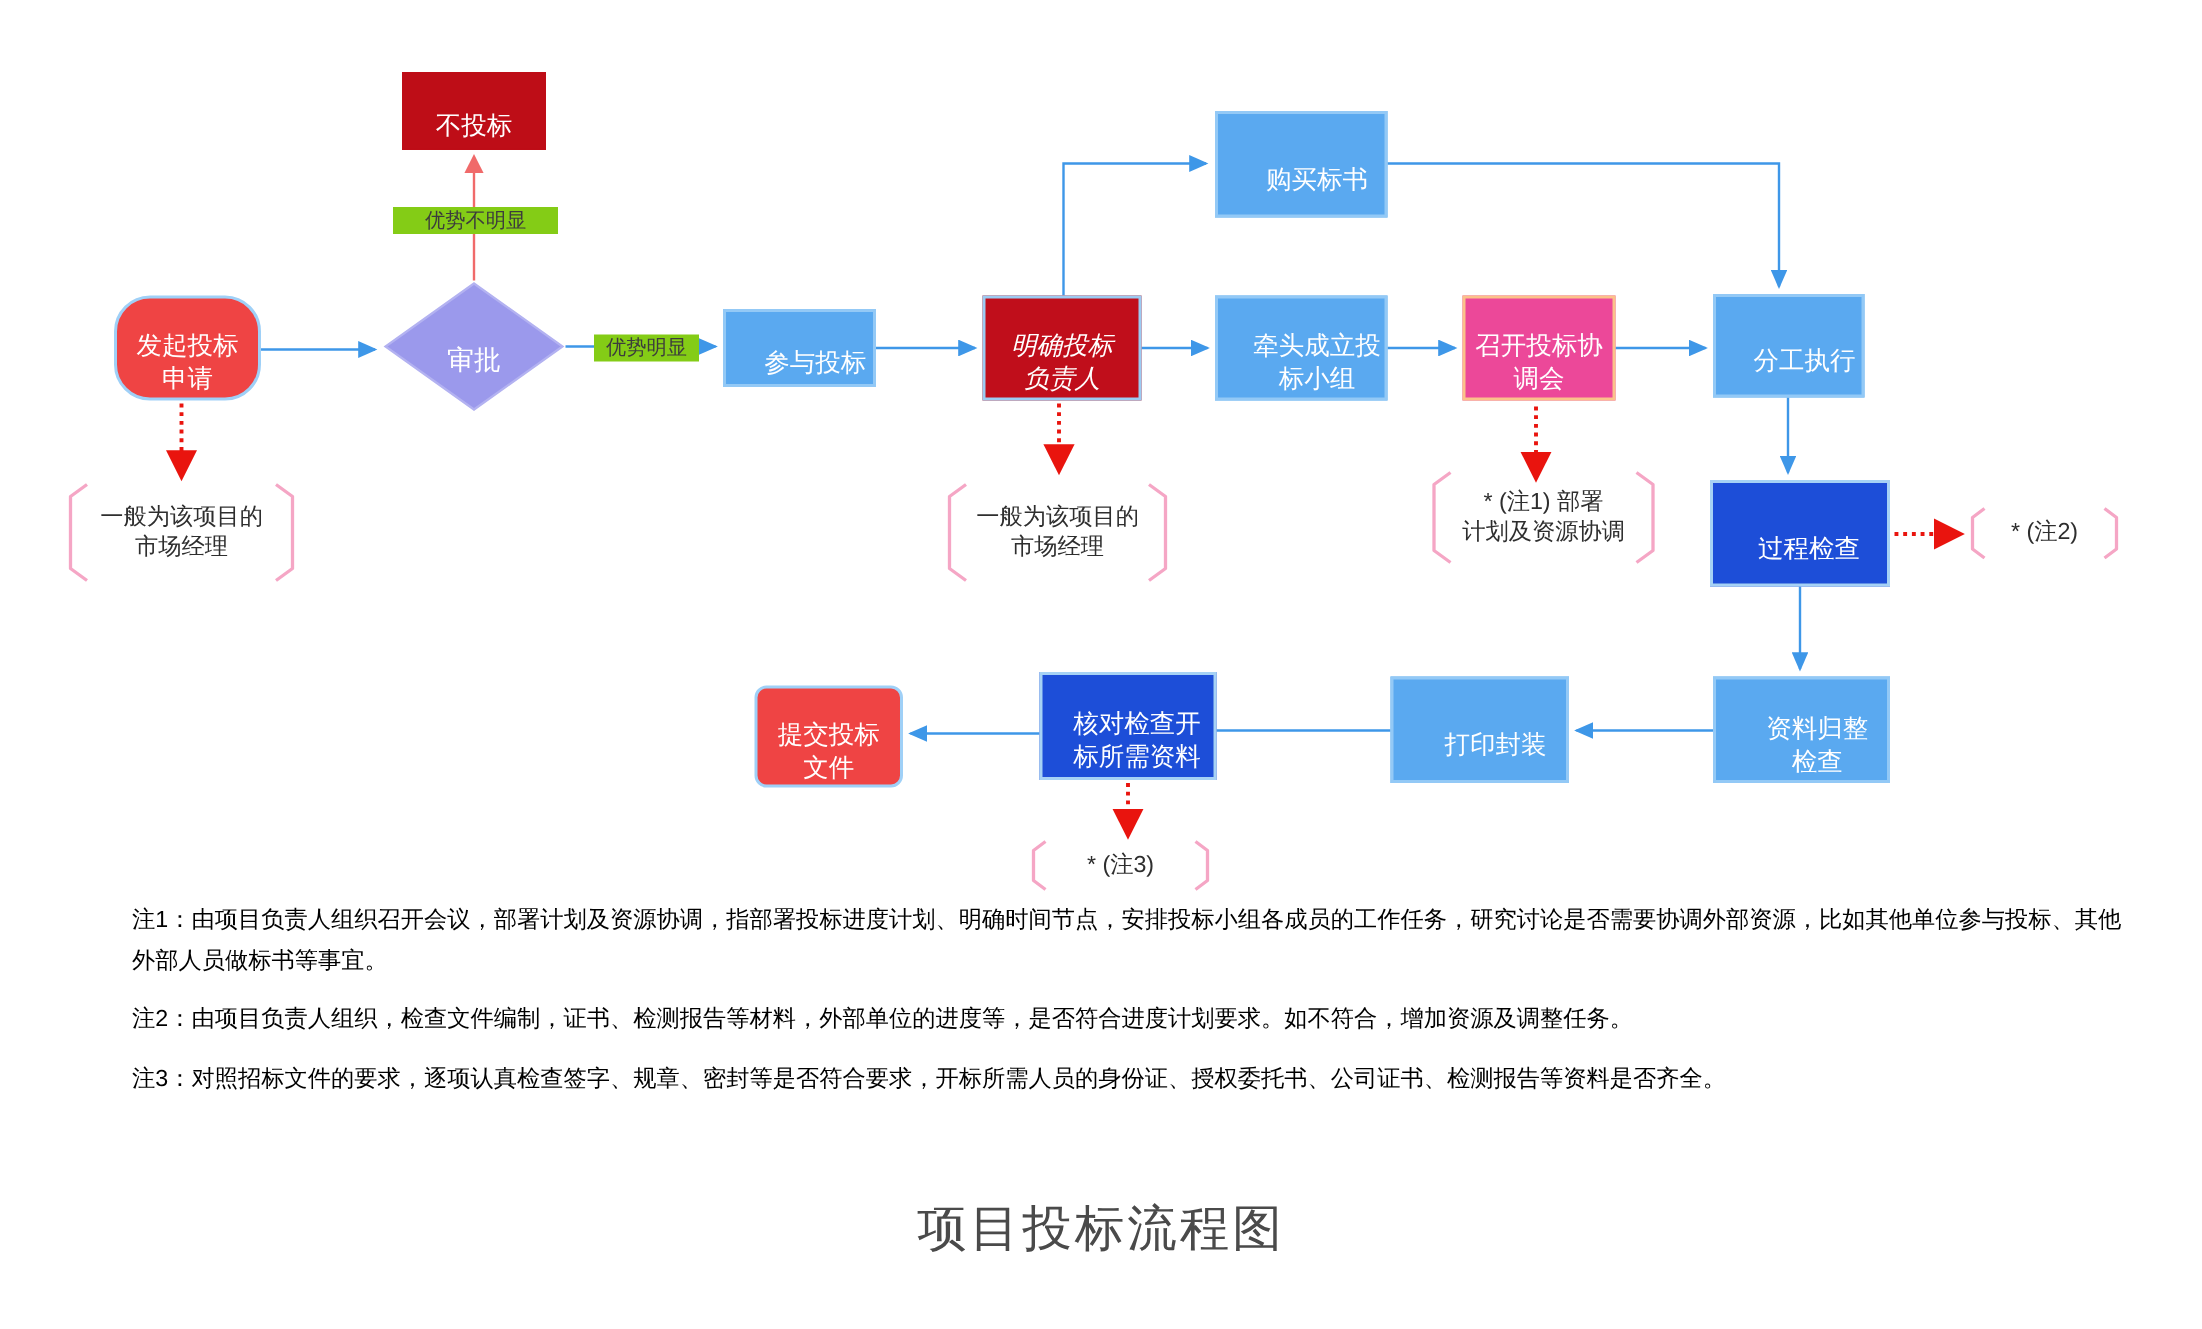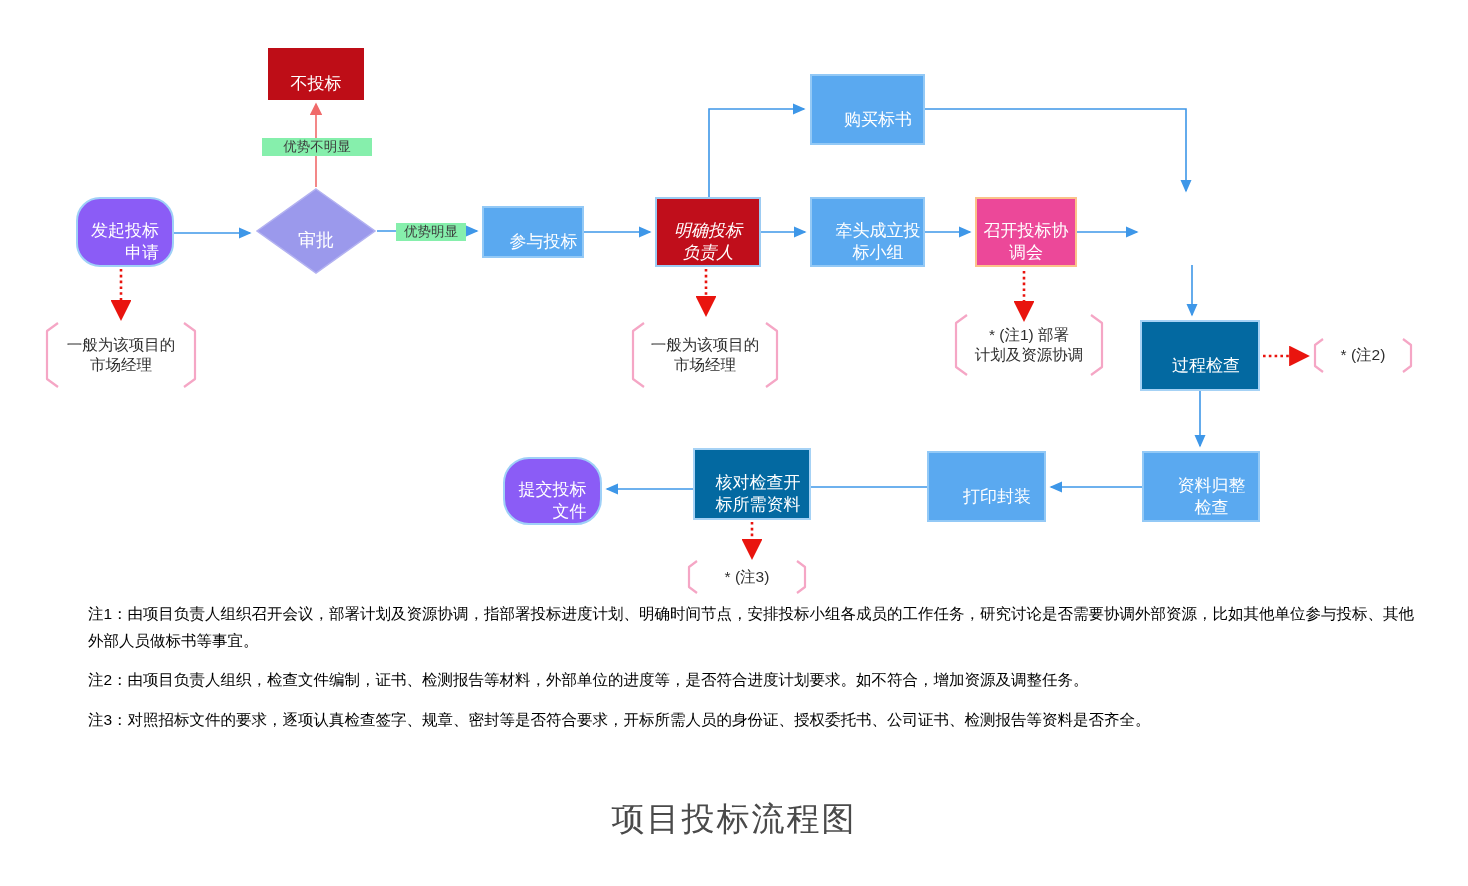--- a/index.html
+++ b/index.html
@@ -3,29 +3,29 @@
 <meta charset="utf-8">
 <style>
   html,body{margin:0;padding:0;background:#ffffff;}
   body{font-family:"Liberation Sans","DejaVu Sans",sans-serif;}
   .canvas{position:relative;width:1468px;height:886px;background:#ffffff;overflow:hidden;}
   .edges{position:absolute;left:0;top:0;width:1468px;height:886px;z-index:1;pointer-events:none;}
   .node{position:absolute;display:flex;align-items:center;justify-content:center;
         box-sizing:border-box;z-index:2;text-align:center;color:#fff;}
   .node .lbl{white-space:pre-line;line-height:1.28;font-size:17px;margin-top:20px;}
   .blue{background:#5AA9F0;border:2px solid #93C9F6;padding-left:21px;}
-  .rounded{border-radius:24px;background:#8b5cf6;border:2.5px solid #9FD0F7;text-align:right;}
+  .rounded{border-radius:24px;background:#ef4444;border:2.5px solid #9FD0F7;}
   .red-solid{background:#BE0D17;border:1px solid #BE0D17;}
   .red-bluebord{background:#C00E1B;border:2px solid #9CCBF2;font-style:italic;}
   .orange{background:#ec4899;border:2px solid #FBC28A;}
-  .deep-orange{background:#0369a1;border:2px solid #A6D2F5;padding-left:12px;}
+  .deep-orange{background:#1d4ed8;border:2px solid #A6D2F5;padding-left:12px;}
   .diamond-wrap{background:transparent;border:none;}
   .diamond-wrap svg{position:absolute;left:0;top:0;}
   .diamond-wrap .lbl{position:relative;z-index:1;font-size:18px;}
-  .edge-label{position:absolute;z-index:3;background:#86efac;color:#3c3c3c;
+  .edge-label{position:absolute;z-index:3;background:#84cc16;color:#3c3c3c;
               font-size:13.5px;text-align:center;line-height:18px;}
   .bracket-box{position:absolute;z-index:3;display:flex;align-items:center;justify-content:center;}
   .bracket-box svg{position:absolute;left:0;top:0;}
   .bracket-text{position:relative;z-index:1;color:#2e2e2e;font-size:15.5px;
                 line-height:1.32;text-align:center;white-space:pre-line;}
   .notes{position:absolute;left:88px;top:601px;width:1332px;z-index:2;color:#000000;
          font-size:15.5px;line-height:1.72;}
   .notes p{margin:0 0 13px 0;}
   .diagram-title{position:absolute;left:0;top:797px;width:100%;text-align:center;z-index:2;
                  font-size:33px;color:#4a4a4a;letter-spacing:2px;}
@@ -100,40 +100,43 @@
   <div class="node blue" style="left:810px;top:197px;width:115px;height:70px;font-family:Liberation Serif, serif;">
     <span class="lbl">牵头成立投
 标小组</span>
   </div>
 
   <div class="node orange" style="left:975px;top:197px;width:102px;height:70px;">
     <span class="lbl">召开投标协
 调会</span>
   </div>
 
+  <div class="node blue" style="left:1142px;top:196px;width:101px;height:69px;">
+    <span class="lbl">分工执行</span>
+  </div>
 
   <div class="node deep-orange" style="left:1140px;top:320px;width:120px;height:71px;">
     <span class="lbl">过程检查</span>
   </div>
 
   <div class="node blue" style="left:1142px;top:451px;width:118px;height:71px;align-items:center;">
     <span class="lbl">资料归整
 检查</span>
   </div>
 
   <div class="node blue" style="left:927px;top:451px;width:119px;height:71px;">
     <span class="lbl">打印封装</span>
   </div>
 
   <div class="node deep-orange" style="left:693px;top:448px;width:118px;height:72px;">
     <span class="lbl">核对检查开
 标所需资料</span>
   </div>
 
-  <div class="node rounded" style="left:503px;top:457px;width:99px;height:68px;border-radius:26px;">
+  <div class="node rounded" style="left:503px;top:457px;width:99px;height:68px;border-radius:8px;">
     <span class="lbl">提交投标
 文件</span>
   </div>
 
   <div class="edge-label" style="left:262px;top:138px;width:110px;">优势不明显</div>
   <div class="edge-label" style="left:396px;top:223px;width:70px;">优势明显</div>
 
   <div class="bracket-box" style="left:44px;top:322px;width:154px;height:66px;">
     <svg width="154" height="66">
       <polyline points="14,1 3,9 3,57 14,65" fill="none" stroke="#F5A6C5" stroke-width="2.2" stroke-linejoin="round"></polyline>

